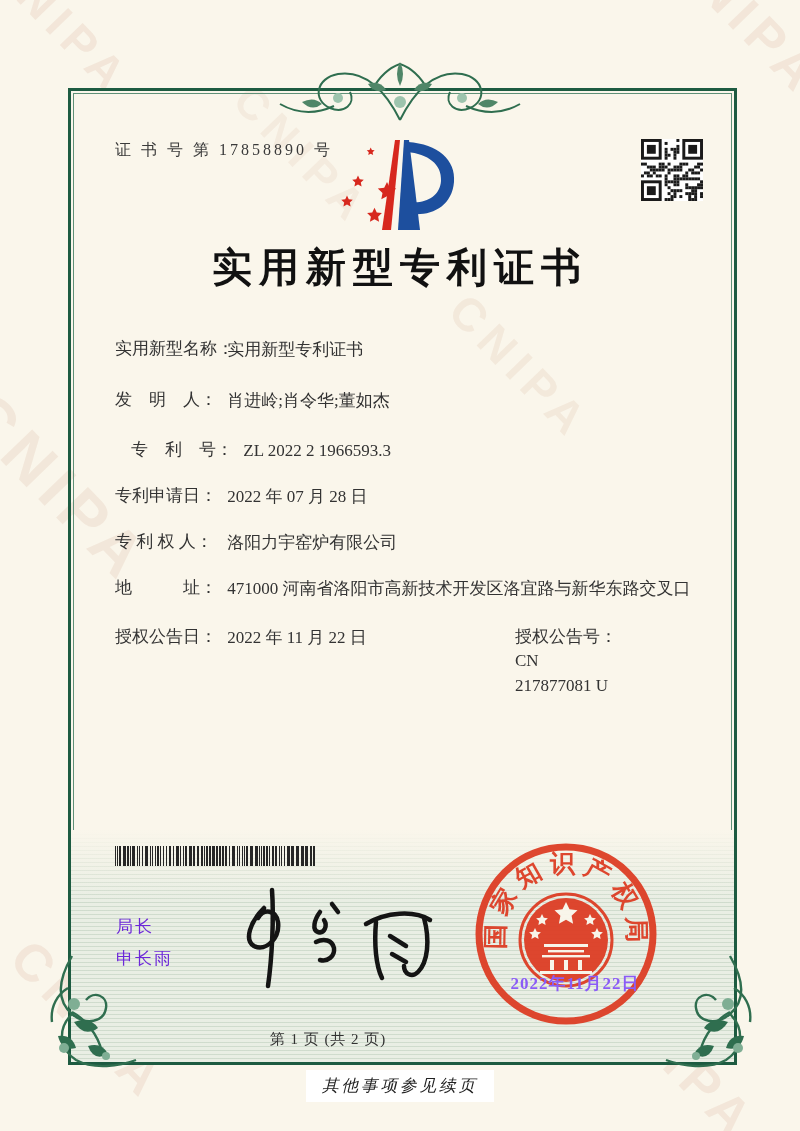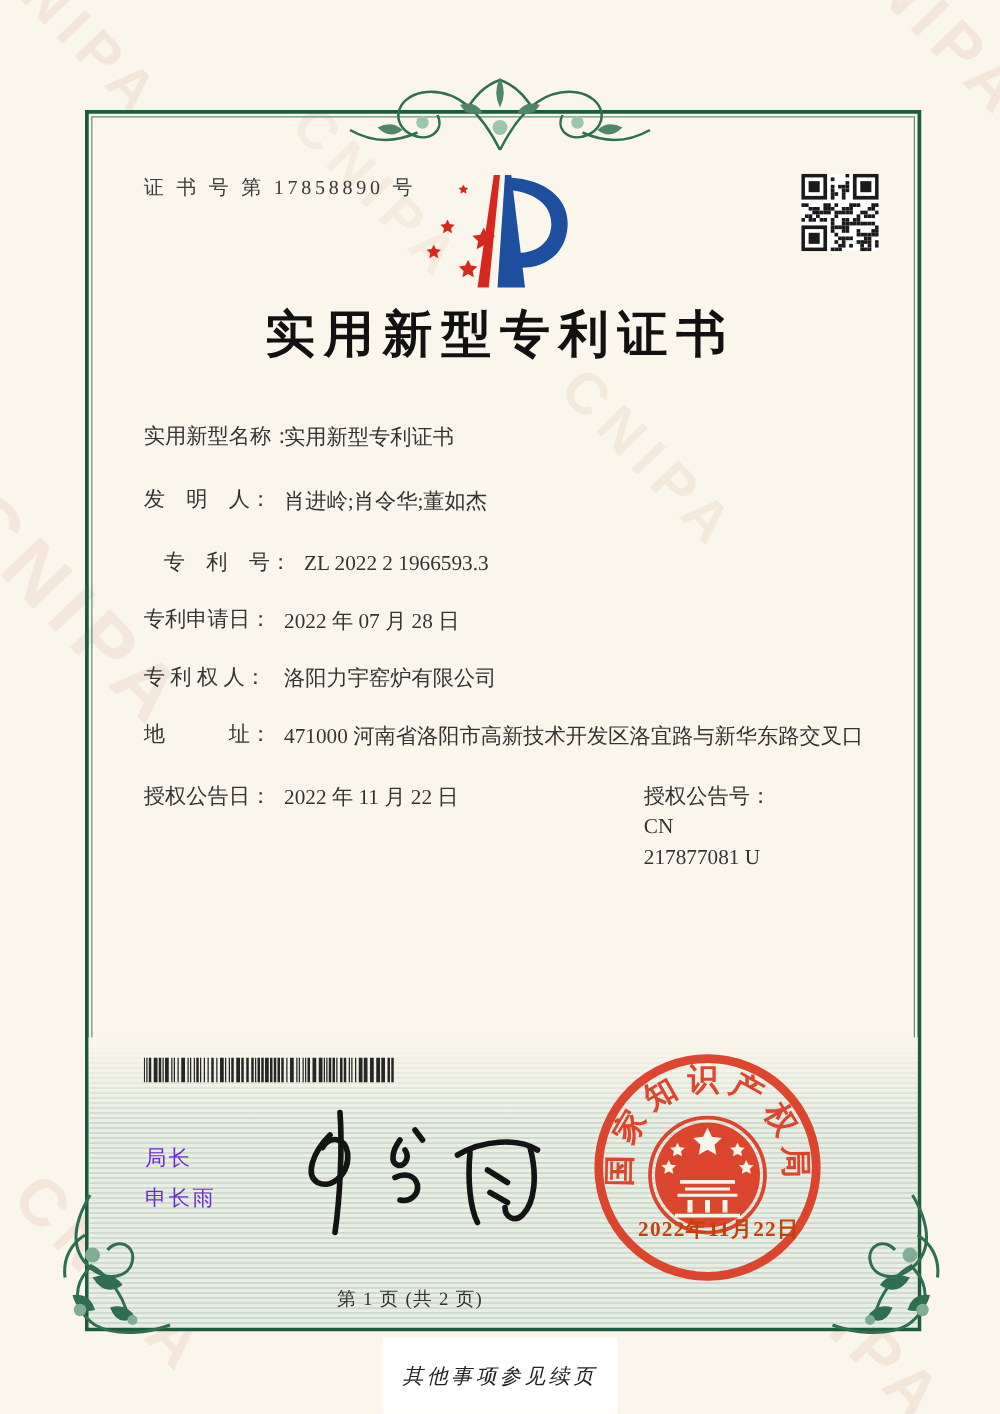--- a/index.html
+++ b/index.html
@@ -28,24 +28,24 @@
   .row .val{display:inline-block;max-width:480px;vertical-align:top;line-height:25px;}
   .grant2{position:absolute;left:400px;top:0;}
   .paras{position:absolute;left:115px;top:652px;width:578px;font-size:16.5px;
          line-height:28.5px;font-style:italic;color:#222;text-align:justify;}
   .paras p{margin:0;text-indent:2em;}
   .sigtitle{position:absolute;left:116px;font-family:"Liberation Sans",sans-serif;
             font-size:17px;color:#6d28d9;letter-spacing:2px;}
   .pageinfo{position:absolute;left:0;top:1030px;width:656px;text-align:center;
             font-size:15px;color:#333;letter-spacing:1px;}
   .contnote{position:absolute;left:0;top:1070px;width:800px;text-align:center;}
-  .contnote span{display:inline-block;background:#ffffff;padding:20px 16px;
+  .contnote span{display:inline-block;background:#ffffff;padding:5px 16px;
             font-size:16.5px;font-style:italic;color:#222;letter-spacing:3px;}
   .sealdate{position:absolute;left:495px;top:972px;width:160px;text-align:center;
-            font-size:17px;font-weight:bold;color:#c2410c;letter-spacing:1px;}
+            font-size:17px;font-weight:bold;color:#8b5cf6;letter-spacing:1px;}
   .seal{opacity:.93;}
 </style>
 </head>
 <body>
 
 <div class="wm" style="left:-30px;top:-5px;font-size:46px;">CNIPA</div>
 <div class="wm" style="left:645px;top:-15px;font-size:52px;">CNIPA</div>
 <div class="wm" style="left:215px;top:130px;font-size:44px;color:rgba(208,156,130,0.12);">CNIPA</div>
 <div class="wm" style="left:430px;top:340px;font-size:46px;color:rgba(208,156,130,0.14);">CNIPA</div>
 <div class="wm" style="left:-60px;top:450px;font-size:64px;color:rgba(208,156,130,0.16);">CNIPA</div>

